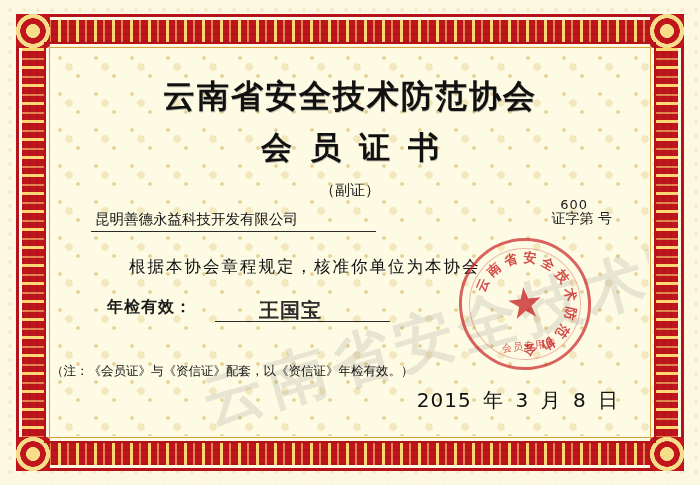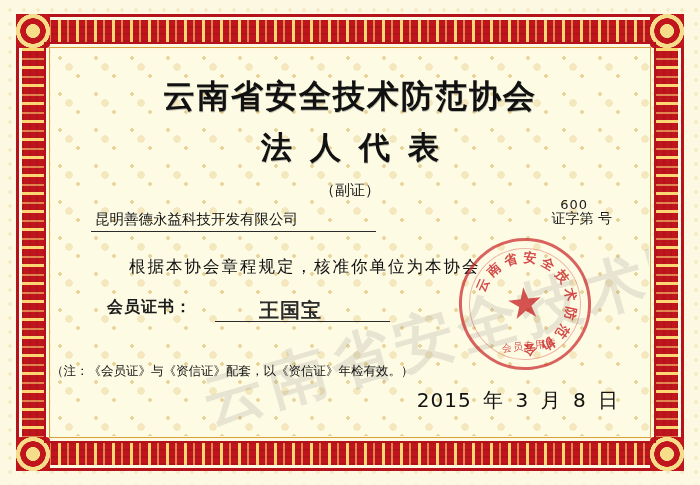--- a/index.html
+++ b/index.html
@@ -341,38 +341,38 @@
   <div class="border-inner"></div>
   <div class="border-inner2"></div>
 
   <div class="inner-field">
 
     <div class="watermark">云南省安全技术防范协会</div>
 
     <div class="content">
 
       <div class="title-main">云南省安全技术防范协会</div>
-      <div class="title-sub">法人代表</div>
+      <div class="title-sub">会员证书</div>
       <div class="title-note">（副证）</div>
 
       <div class="row-serial">
         <div class="company-name">昆明善德永益科技开发有限公司</div>
         <div class="company-underline"></div>
         <div class="serial-wrap">
           <span class="serial-number">600</span>
           <span>证字第        号</span>
         </div>
       </div>
 
       <div class="body-text">
         <div class="body-line1">根据本协会章程规定，核准你单位为本协会</div>
       </div>
 
       <div class="rep-row">
-        <span class="rep-label">会员证书：</span>
+        <span class="rep-label">年检有效：</span>
         <span class="rep-name">王国宝</span>
         <span class="rep-underline"></span>
       </div>
 
       <div class="footnote">（注：《会员证》与《资信证》配套，以《资信证》年检有效。）</div>
 
       <div class="date-row">
         <span>2015</span>
         <span>年</span>
         <span>3</span>

